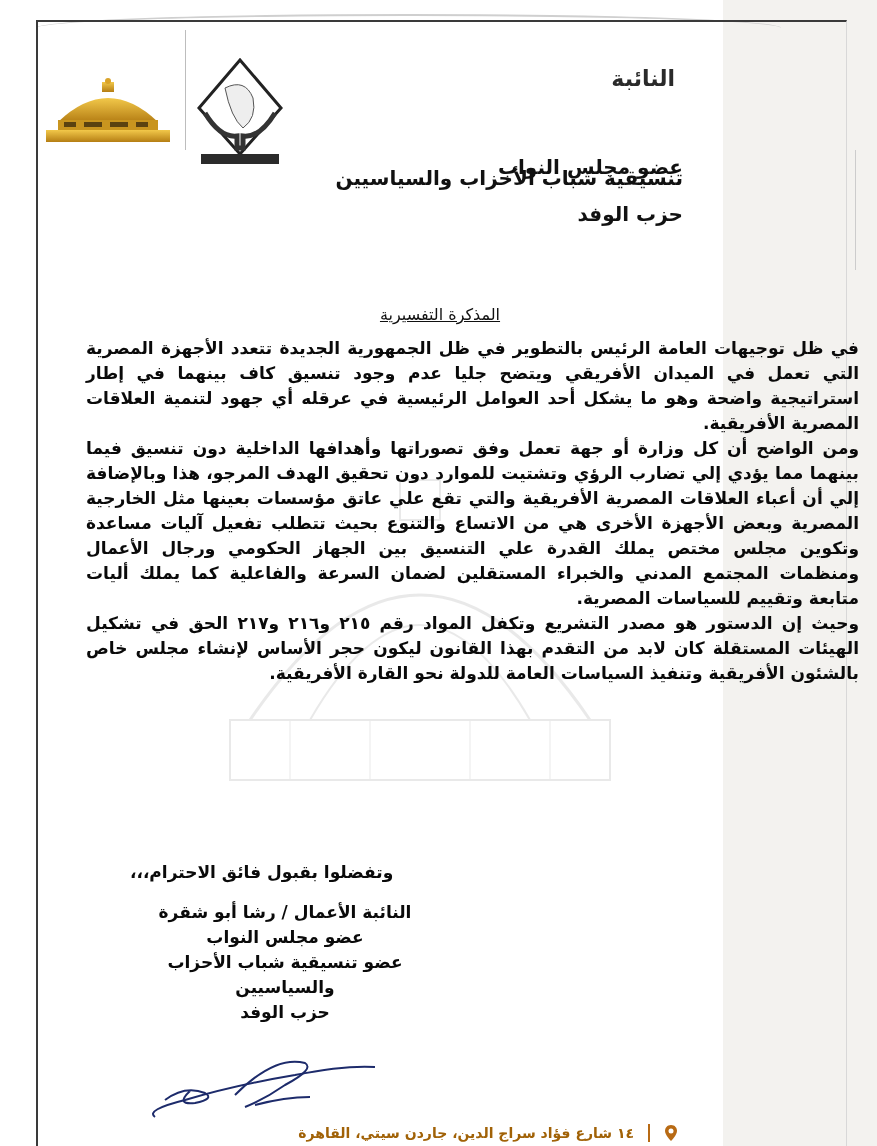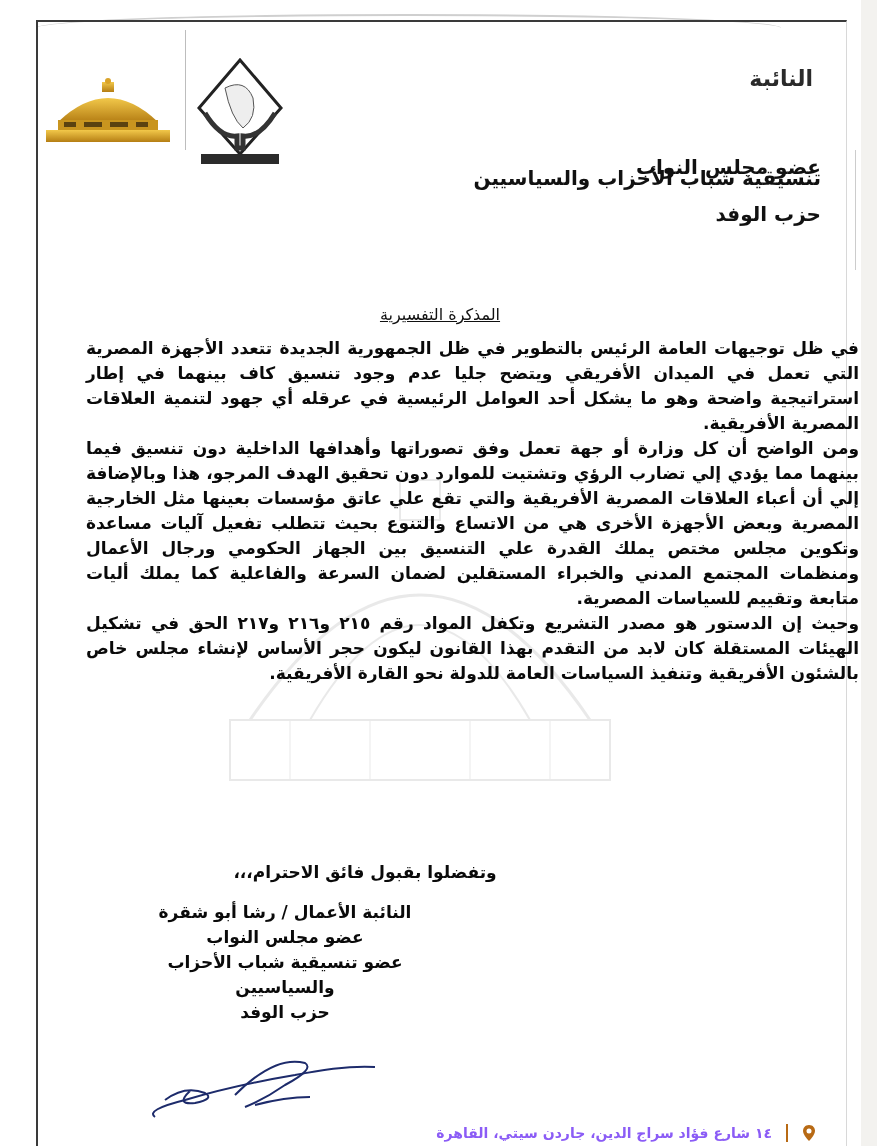--- a/index.html
+++ b/index.html
@@ -3,21 +3,21 @@
 <meta charset="utf-8">
 <style>
   html, body { margin: 0; padding: 0; }
   body {
     width: 877px; height: 1146px; overflow: hidden;
     background: #f3f2ef;
     font-family: "DejaVu Sans", sans-serif;
     position: relative;
   }
   .page {
-    position: absolute; left: 0; top: 0; width: 861px; height: 1146px;
+    position: absolute; left: 0; top: 0; width: 723px; height: 1146px;
     background: #ffffff;
   }
   .top-curve {
     position: absolute; left: 36px; top: 14px; width: 745px; height: 12px;
     border-top: 2px solid #cfcfcf; border-radius: 50% 50% 0 0 / 100% 100% 0 0;
   }
   .frame {
     position: absolute; left: 36px; top: 20px; width: 808px; height: 1130px;
     border-left: 2px solid #3a3a3a; border-top: 2px solid #3a3a3a; border-right: 1px solid #d8d8d8;
   }
@@ -59,32 +59,32 @@
   }
   .body-text p { margin: 0; }
 
   .watermark {
     position: absolute; left: 210px; top: 470px; width: 420px; height: 340px;
     opacity: 0.18; pointer-events: none;
   }
 
   .closing {
     position: absolute; left: 130px; top: 862px; width: 470px;
-    direction: rtl; text-align: center; font-weight: bold; font-size: 17px; color: #0a0a0a;
+    direction: rtl; text-align: left; font-weight: bold; font-size: 17px; color: #0a0a0a;
   }
   .signature-block {
     position: absolute; left: 120px; top: 900px; width: 330px;
     direction: rtl; text-align: center; font-weight: bold; font-size: 17px; line-height: 25px; color: #0a0a0a;
   }
   .signature-scribble { position: absolute; left: 145px; top: 1055px; width: 240px; height: 70px; }
 
   .footer {
     position: absolute; right: 45px; top: 1124px; direction: rtl;
     display: flex; align-items: center; gap: 14px;
-    font-size: 14px; font-weight: bold; color: #8b5cf6;
+    font-size: 14px; font-weight: bold; color: #a16207;
   }
   .footer .pin { width: 14px; height: 18px; }
   .footer .sep { width: 2px; height: 18px; background: #b86a14; }
 </style>
 </head>
 <body>
 
 <div class="page">
   <div class="top-curve"></div>
   <div class="frame"></div>

